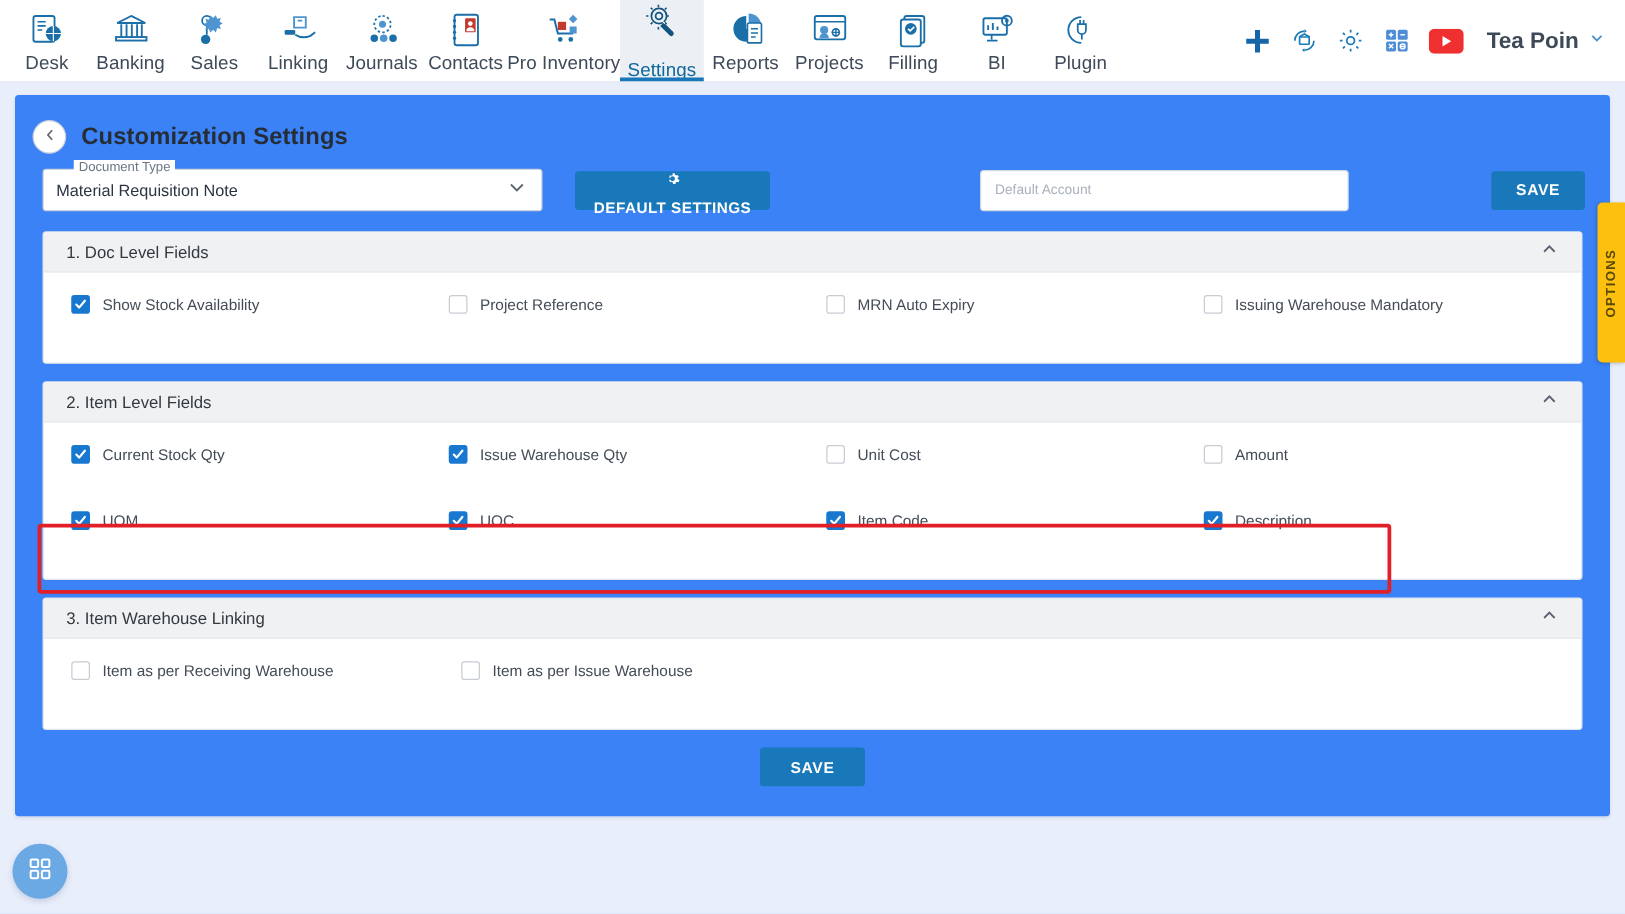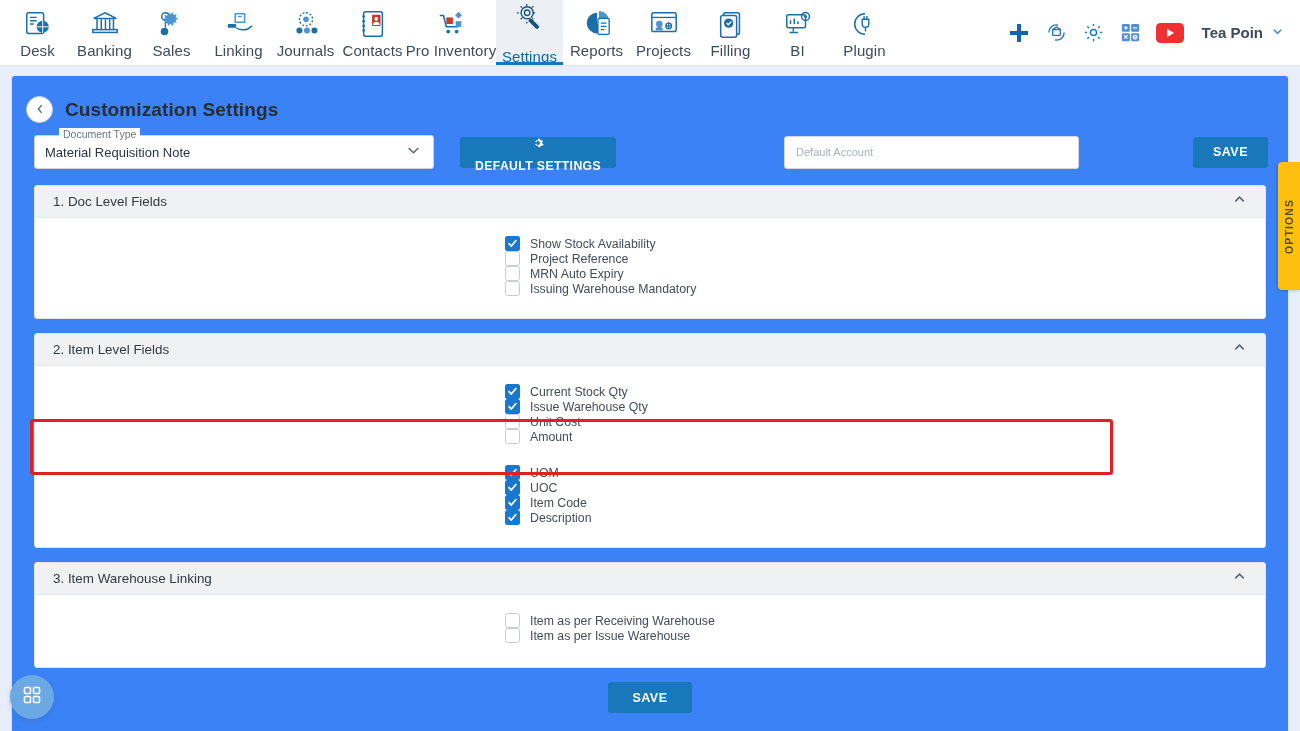--- a/index.html
+++ b/index.html
@@ -48,21 +48,21 @@
     margin-left: auto;
     display: flex; align-items: center;
     gap: 14px;
     padding-right: 16px;
   }
   .nav-right .ricon { cursor: pointer; display: flex; align-items: center; }
   .user-area {
     display: flex; align-items: center; gap: 8px;
     cursor: pointer; margin-left: 4px;
   }
-  .user-name { font-size: 15px; font-weight: bold; color: #3f4a58; }
+  .user-name { font-size: 18px; font-weight: bold; color: #3f4a58; }
 
   
   .page {
     padding: 10px 12px 0 12px;
     height: calc(731px - 66px);
     position: relative;
   }
   .card {
     background: #3b82f6;
     border-radius: 3px;
@@ -152,23 +152,22 @@
     cursor: pointer;
     border-bottom: 1px solid #e5e8ed;
   }
   .sec-title { font-size: 13.4px; color: #32393f; font-weight: normal; }
   .sec-chev { margin-left: auto; }
   .sec-body { padding: 18px 0 22px 0; }
 
   .cbrow {
     display: flex;
     padding: 0 0 0 22px;
-    align-items: center;
+    align-items: flex-start;
     min-height: 32px;
-    flex-direction: column;
   }
   .cbrow.second { margin-top: 21px; }
   .cbcell { width: 312px; display: flex; align-items: center; gap: 10px; cursor: pointer; }
   .cb {
     width: 15px; height: 15px; border-radius: 2.5px;
     flex: 0 0 auto;
     display: flex; align-items: center; justify-content: center;
   }
   .cb.on { background: #1878cf; }
   .cb.off { background: #fff; border: 1.5px solid #c8ccd3; }

